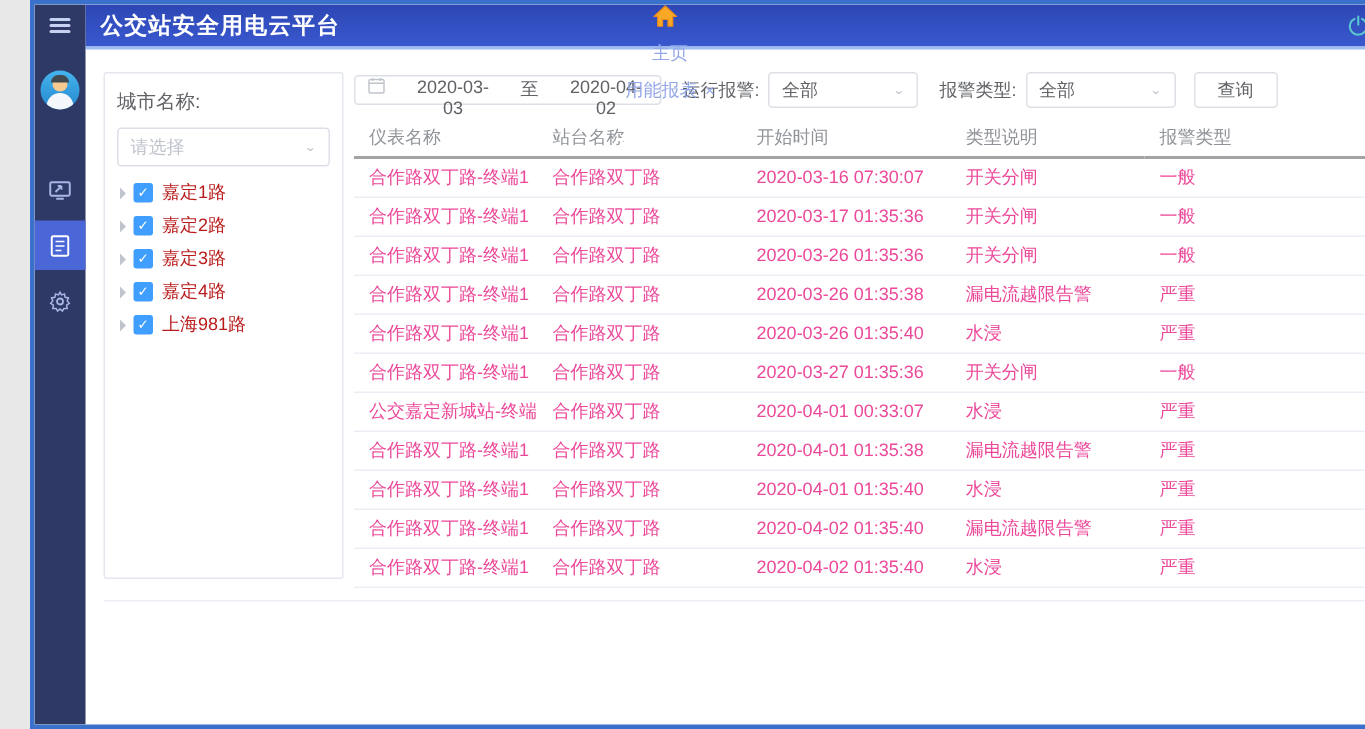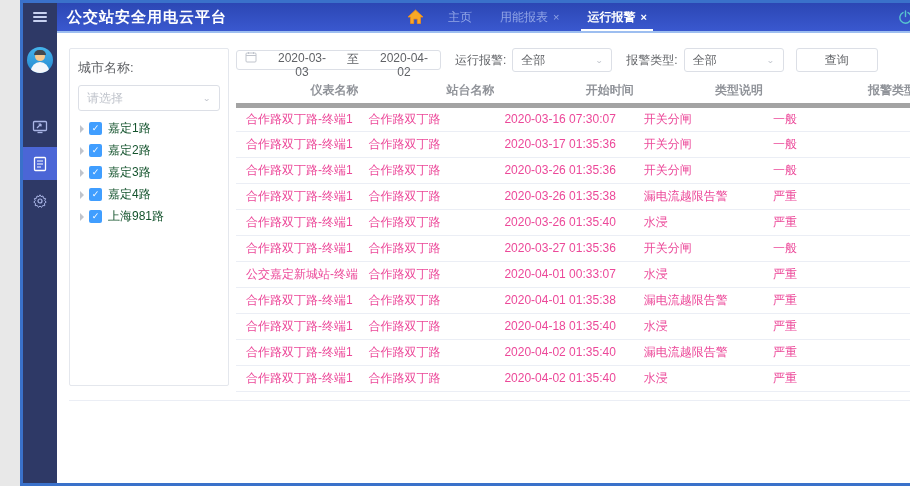--- a/index.html
+++ b/index.html
@@ -29,21 +29,21 @@
   .rail-item.active { background:#4b66d6; }
   .rail-item svg { display:block; }
   
   .topbar {
     position:absolute; left:34px; right:0; top:0; height:30px;
     background:linear-gradient(180deg,#2c47b4,#3a58cf);
     border-bottom:2px solid #9dbef0; z-index:2;
     display:flex; align-items:center;
   }
   .app-title { color:#fff; font-size:15px; font-weight:bold; letter-spacing:1px; margin-left:10px; }
-  .tabs { display:flex; align-items:center; height:100%; margin-left:180px; gap:8px; }
+  .tabs { display:flex; align-items:center; height:100%; margin-left:180px; gap:8px;flex-direction:column; }
   .home-ico { margin-right:6px; display:flex; align-items:center; cursor:pointer; }
   .tab {
     height:100%; display:flex; align-items:center; padding:0 10px; gap:5px;
     color:#93a6e6; font-size:12px; cursor:pointer; position:relative;
   }
   .tab .x { font-size:11px; color:#93a6e6; }
   .tab.active { color:#fff; font-weight:bold;text-align:center; }
   .tab.active .x { color:#fff; }
   .tab.active::after { content:""; position:absolute; left:4px; right:4px; bottom:0; height:2px; background:#fff; }
   .power { margin-left:auto; margin-right:14px; cursor:pointer; display:flex; align-items:center; }
@@ -59,45 +59,45 @@
     align-items:center; padding:0 8px; color:#c0c4cc; font-size:12px; cursor:pointer;
   }
   .tree-select .chev { margin-left:auto; color:#c0c4cc; font-size:10px; transform:scaleY(.8); }
   .tree-list { list-style:none; margin-top:10px; }
   .tree-item { display:flex; align-items:center; height:15px; margin-bottom:7px; cursor:pointer; }
   .tri { width:0; height:0; border-left:4px solid #c0c4cc; border-top:4px solid transparent; border-bottom:4px solid transparent; margin:0 5px 0 2px; }
   .cb {
     width:13px; height:13px; background:#409eff; border-radius:2px; color:#fff;
     font-size:9px; line-height:13px; text-align:center; margin-right:6px; flex:0 0 13px;
   }
-  .tree-item-label { font-size:12px; color:#14532d; }
+  .tree-item-label { font-size:12px; color:#b91c1c; }
   
   .main { position:absolute; left:213px; top:45px; width:680px; z-index:1; }
   .filters { display:flex; align-items:center; height:24px; font-size:12px; color:#606266; }
   .date-range {
     width:205px; height:20px; border:1px solid #dcdfe6; border-radius:3px;
     display:flex; align-items:flex-start; padding:0 8px; gap:17px; cursor:pointer;
   }
   .date-range .cal { color:#c0c4cc; }
   .date-range .dt { flex:1; text-align:center; }
   .date-range .to { color:#606266; }
   .flabel { margin-left:14px; margin-right:6px; }
   .fselect {
     width:100px; height:24px; border:1px solid #dcdfe6; border-radius:3px;
     display:flex; align-items:center; padding:0 8px; color:#606266; cursor:pointer;
   }
   .fselect .chev { margin-left:auto; color:#c0c4cc; font-size:10px; transform:scaleY(.8); }
   .btn {
-    margin-left:12px; height:24px; padding:0 28px; background:#fff;
+    margin-left:12px; height:24px; padding:0 15px; background:#fff;
     border:1px solid #dcdfe6; border-radius:3px; font-size:12px; color:#606266; cursor:pointer;
   }
   table.alarms { margin-top:7px; width:100%; border-collapse:collapse; font-size:12px; table-layout:fixed; }
   .alarms th {
-    text-align:right; color:#909399; font-weight:700; height:26px;
-    border-bottom:5px solid #a3a3a3; padding:0 0 0 10px; white-space:nowrap; overflow:hidden;
+    text-align:left; color:#909399; font-weight:400; height:26px;
+    border-bottom:2px solid #a3a3a3; padding:0 0 0 10px; white-space:nowrap; overflow:hidden;
   }
   .alarms td {
     color:#ec4899; height:26px; border-bottom:1px solid #ebeef5;
     padding:0 0 0 10px; white-space:nowrap; overflow:hidden;
   }
   .alarms col.c1{width:18%} .alarms col.c2{width:20%} .alarms col.c3{width:20.5%} .alarms col.c4{width:19%} .alarms col.c5{width:22.5%}
   .content-divider { position:absolute; left:46px; width:847px; top:397px; border-top:1px solid #ebeef5; }
 </style>
 </head>
 <body>
@@ -319,21 +319,21 @@
             <td>合作路双丁路-终端1</td>
             <td>合作路双丁路</td>
             <td>2020-04-01 01:35:38</td>
             <td>漏电流越限告警</td>
             <td>严重</td>
           </tr>
 
           <tr>
             <td>合作路双丁路-终端1</td>
             <td>合作路双丁路</td>
-            <td>2020-04-18 01:35:40</td>
+            <td>2020-04-01 01:35:40</td>
             <td>水浸</td>
             <td>严重</td>
           </tr>
 
           <tr>
             <td>合作路双丁路-终端1</td>
             <td>合作路双丁路</td>
             <td>2020-04-02 01:35:40</td>
             <td>漏电流越限告警</td>
             <td>严重</td>

